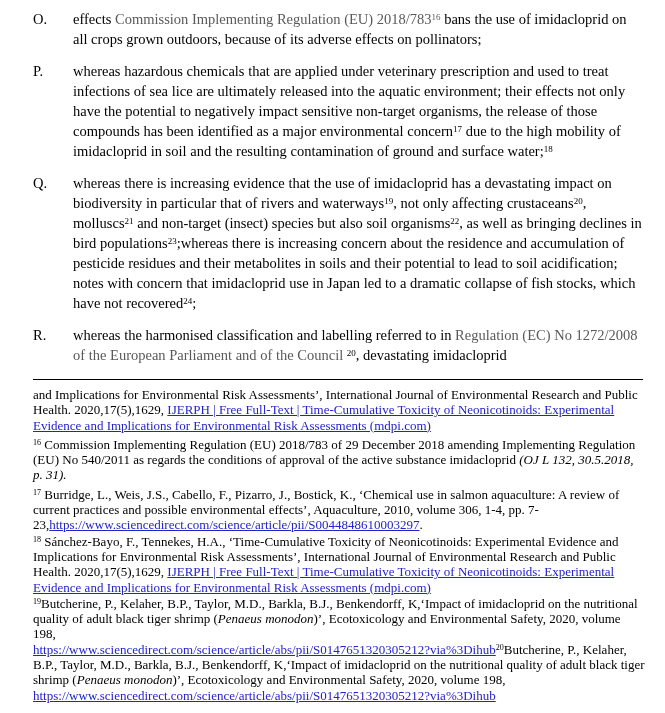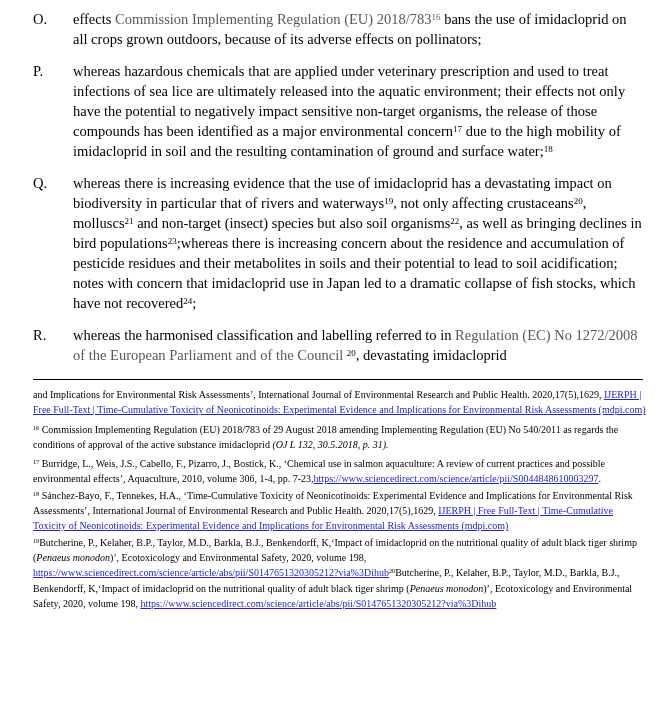--- a/index.html
+++ b/index.html
@@ -23,21 +23,21 @@
     margin:0 0 12px 0;
   }
   .recital-label{flex:0 0 40px;}
   .recital-body{flex:1 1 auto;max-width:570px;}
   
   .footnote-sep{
     border:none;border-top:1px solid #000;
     width:610px;margin:14px 0 7px 0;
   }
   .footnotes{
-    font-size:10px;line-height:15.3px;
+    font-size:13px;line-height:15.3px;
     width:613px;
   }
   .footnote{margin:0 0 1px 0;}
   .footnote.gap-before{margin-top:4px;}
   
   .gray{color:var(--gray);}
   .link{color:var(--link);text-decoration:underline;cursor:pointer;}
   .italic{font-style:italic;}
   .sup{
     font-size:62%;
@@ -72,19 +72,19 @@
       <span class="recital-label">R.</span>
       <div class="recital-body"><span>whereas the harmonised classification and labelling referred to in </span><span class="gray">Regulation (EC) No 1272/2008 of the European Parliament and of the Council</span><span> </span><span class="sup">20</span><span>, devastating imidacloprid</span></div>
     </div>
 
   </div>
 
   <hr class="footnote-sep">
 
   <div class="footnotes">
     <div class="footnote"><span>and Implications for Environmental Risk Assessments’, International Journal of Environmental Research and Public Health. 2020,17(5),1629, </span><span class="link">IJERPH | Free Full-Text | Time-Cumulative Toxicity of Neonicotinoids: Experimental Evidence and Implications for Environmental Risk Assessments (mdpi.com)</span></div>
-    <div class="footnote gap-before"><span class="sup">16</span><span> Commission Implementing Regulation (EU) 2018/783 of 29 August 2018 amending Implementing Regulation (EU) No 540/2011 as regards the conditions of approval of the active substance imidacloprid </span><span class="italic">(OJ L 132, 30.5.2018, p. 31).</span></div>
+    <div class="footnote gap-before"><span class="sup">16</span><span> Commission Implementing Regulation (EU) 2018/783 of 29 December 2018 amending Implementing Regulation (EU) No 540/2011 as regards the conditions of approval of the active substance imidacloprid </span><span class="italic">(OJ L 132, 30.5.2018, p. 31).</span></div>
     <div class="footnote gap-before"><span class="sup">17</span><span> Burridge, L., Weis, J.S., Cabello, F., Pizarro, J., Bostick, K., ‘Chemical use in salmon aquaculture: A review of current practices and possible environmental effects’, Aquaculture, 2010, volume 306, 1-4, pp. 7-23,</span><span class="link">https://www.sciencedirect.com/science/article/pii/S0044848610003297</span><span>.</span></div>
     <div class="footnote"><span class="sup">18</span><span> Sánchez-Bayo, F., Tennekes, H.A., ‘Time-Cumulative Toxicity of Neonicotinoids: Experimental Evidence and Implications for Environmental Risk Assessments’, International Journal of Environmental Research and Public Health. 2020,17(5),1629, </span><span class="link">IJERPH | Free Full-Text | Time-Cumulative Toxicity of Neonicotinoids: Experimental Evidence and Implications for Environmental Risk Assessments (mdpi.com)</span></div>
     <div class="footnote"><span class="sup">19</span><span>Butcherine, P., Kelaher, B.P., Taylor, M.D., Barkla, B.J., Benkendorff, K,‘Impact of imidacloprid on the nutritional quality of adult black tiger shrimp (</span><span class="italic">Penaeus monodon</span><span>)’, Ecotoxicology and Environmental Safety, 2020, volume 198,</span><br><span class="link">https://www.sciencedirect.com/science/article/abs/pii/S0147651320305212?via%3Dihub</span><span class="sup">20</span><span>Butcherine, P., Kelaher, B.P., Taylor, M.D., Barkla, B.J., Benkendorff, K,‘Impact of imidacloprid on the nutritional quality of adult black tiger shrimp (</span><span class="italic">Penaeus monodon</span><span>)’, Ecotoxicology and Environmental Safety, 2020, volume 198, </span><span class="link">https://www.sciencedirect.com/science/article/abs/pii/S0147651320305212?via%3Dihub</span></div>
   </div>
 
 </div>
 
 </body></html>

